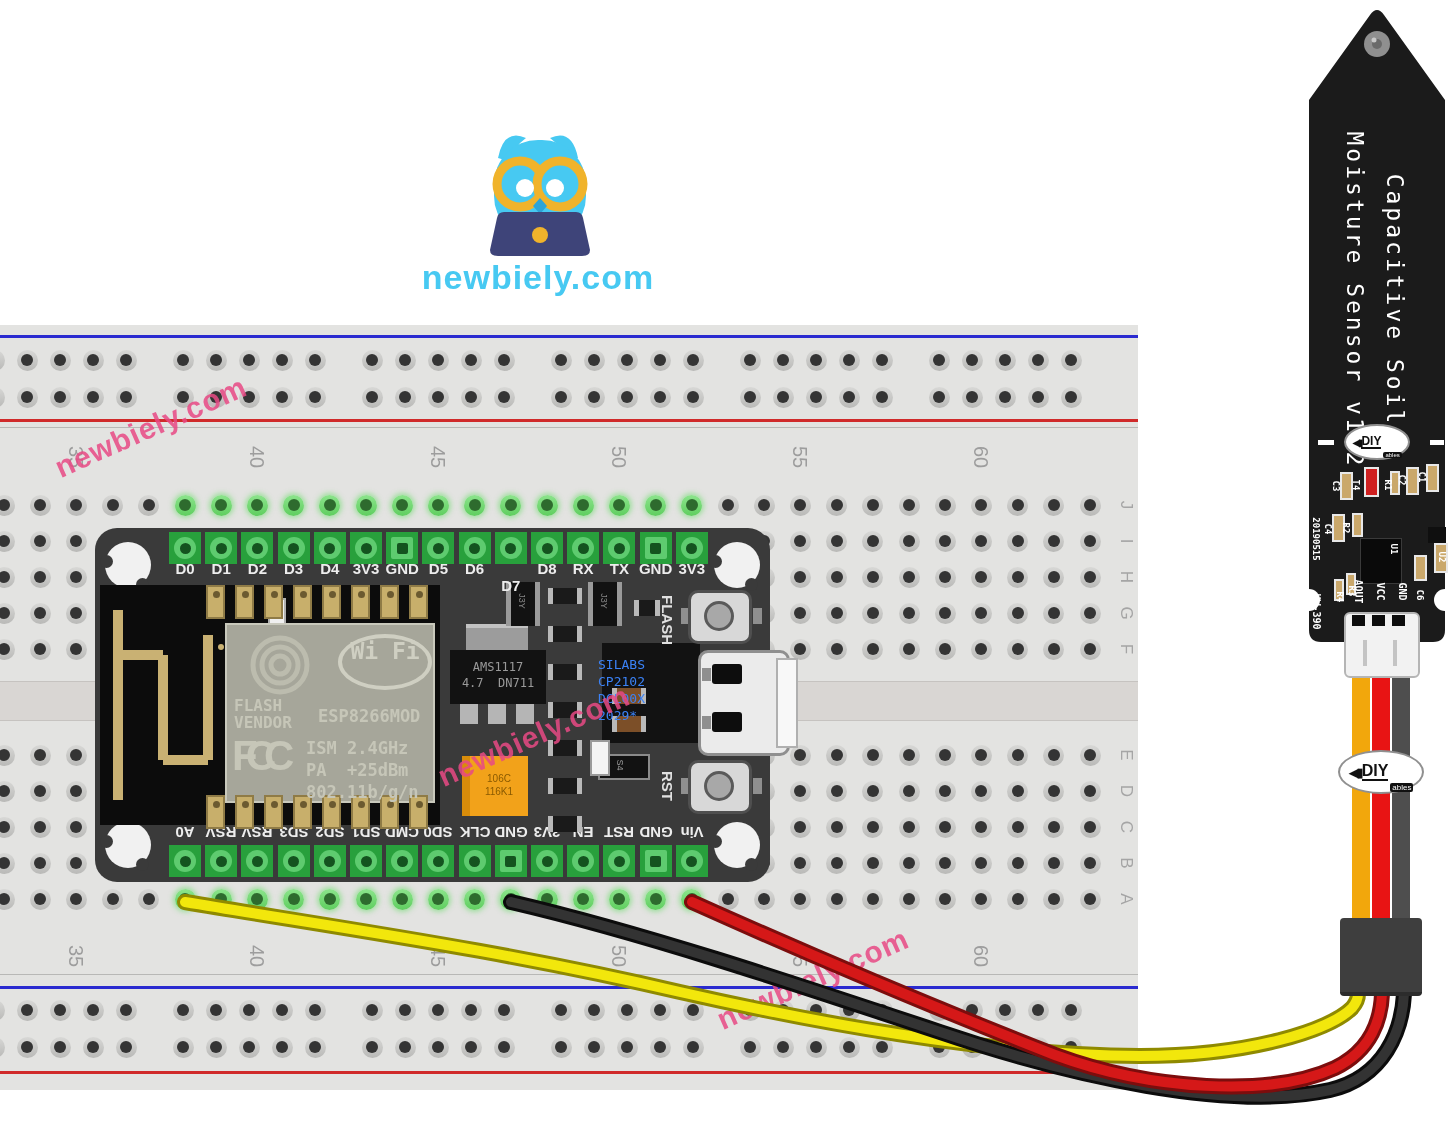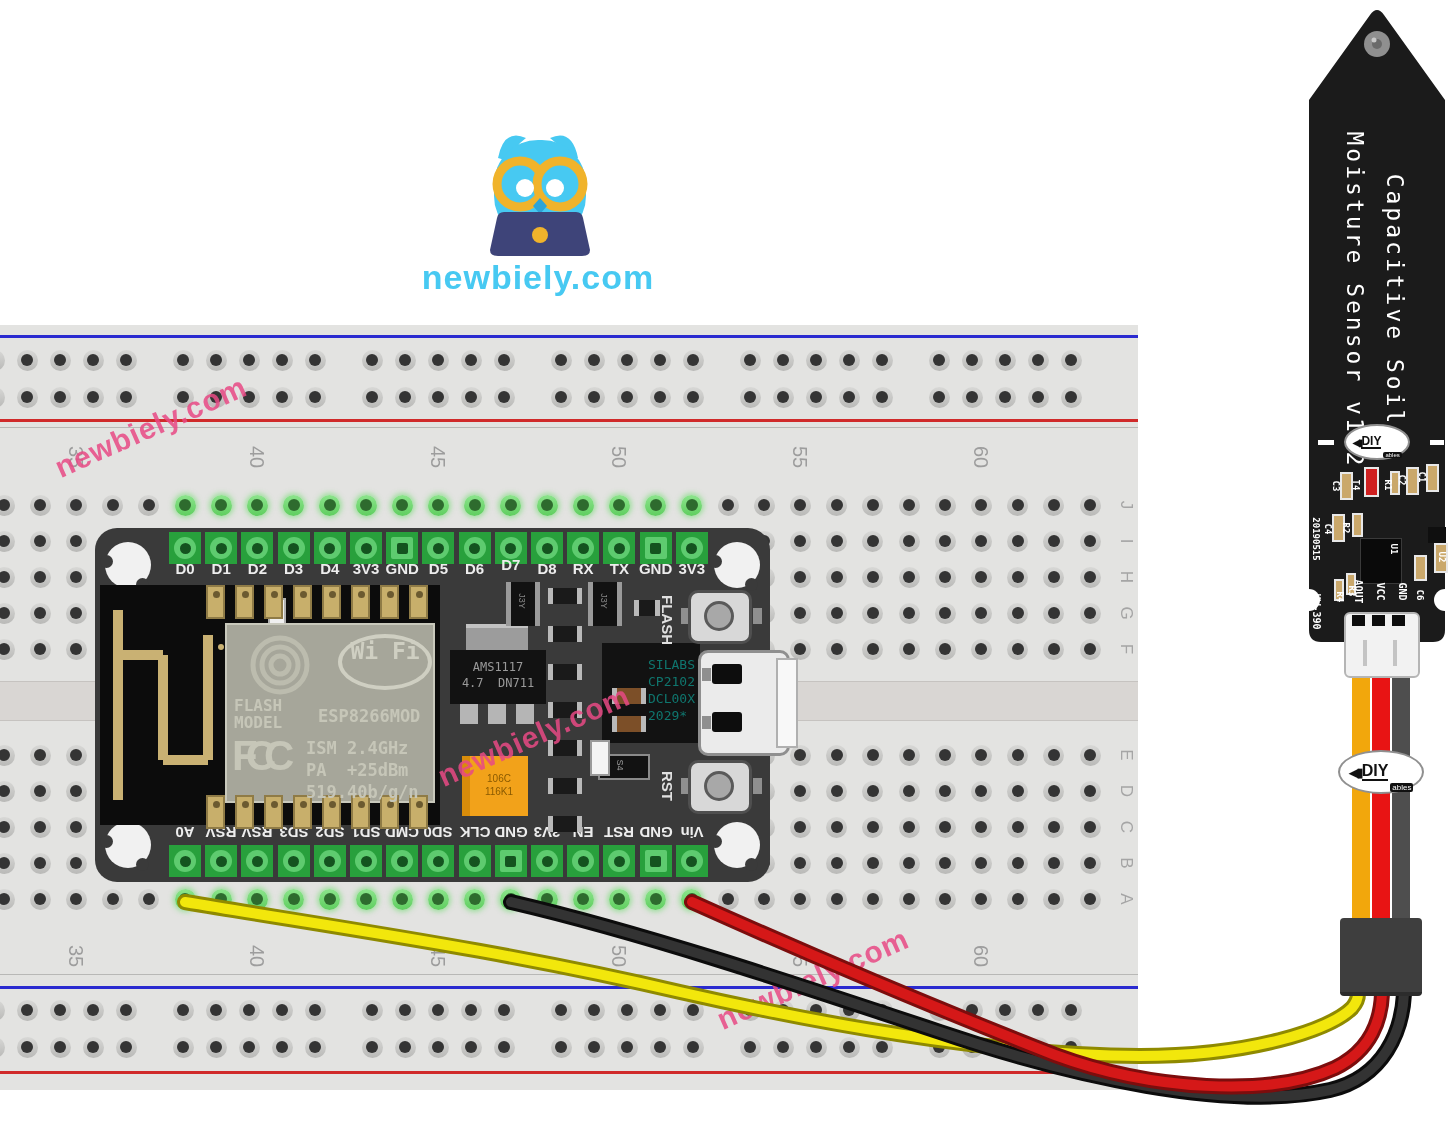--- a/index.html
+++ b/index.html
@@ -556,37 +556,37 @@
   </svg>
   <div class="abs" style="left:268px;top:598px;width:18px;height:46px;background:#f0f0f0;border:2px solid #b0b0b0;z-index:22"></div>
   <div id="shield"></div>
   <svg style="left:238px;top:632px;z-index:23" width="84" height="66" viewBox="0 0 84 66">
     <circle cx="42" cy="33" r="27" stroke="#bcbcae" stroke-width="5" fill="none"></circle>
     <circle cx="42" cy="33" r="18" stroke="#bcbcae" stroke-width="5" fill="none"></circle>
     <circle cx="42" cy="33" r="9" stroke="#bcbcae" stroke-width="5" fill="none"></circle>
   </svg>
   <div id="wifi-oval">Wi Fi</div>
   <div class="shield-txt" style="left:234px;top:696px;font-size:16px">FLASH</div>
-  <div class="shield-txt" style="left:234px;top:713px;font-size:16px">MODEL</div>
+  <div class="shield-txt" style="left:234px;top:713px;font-size:16px">VENDOR</div>
   <div class="shield-txt" style="left:318px;top:706px;font-size:17px">ESP8266MOD</div>
   <div id="fcc">FCC</div>
   <div class="shield-txt" style="left:306px;top:738px;font-size:17px">ISM 2.4GHz</div>
   <div class="shield-txt" style="left:306px;top:760px;font-size:17px">PA  +25dBm</div>
-  <div class="shield-txt" style="left:306px;top:782px;font-size:17px">519.40b/g/n</div>
+  <div class="shield-txt" style="left:306px;top:782px;font-size:17px">802.11b/g/n</div>
 
   <div class="abs" style="left:466px;top:624px;width:62px;height:26px;background:#9c9c9c;border-top:4px solid #c2c2c2;z-index:21"></div>
   <div class="chip" style="left:450px;top:650px;width:96px;height:54px"></div>
   <div class="chip-txt abs" style="left:452px;top:660px;width:92px;font-size:12px;z-index:23">AMS1117</div>
   <div class="chip-txt abs" style="left:452px;top:676px;width:92px;font-size:12px;z-index:23">4.7  DN711</div>
   <div class="leg" style="left:460px;top:704px;width:18px;height:20px"></div>
   <div class="leg" style="left:488px;top:704px;width:18px;height:20px"></div>
   <div class="leg" style="left:516px;top:704px;width:18px;height:20px"></div>
 
   <div class="chip" style="left:602px;top:643px;width:98px;height:100px"></div>
-  <div id="silabs-txt" class="abs" style="left:648px;top:656px;z-index:23;color:#0f766e;font:400 13px 'DejaVu Sans Mono',monospace;line-height:17px">
+  <div id="silabs-txt" class="abs" style="left:598px;top:656px;z-index:23;color:#3b82f6;font:400 13px 'DejaVu Sans Mono',monospace;line-height:17px">
     <div>SILABS</div>
     <div>CP2102</div>
     <div>DCL00X</div>
     <div>2029*</div>
   </div>
 
   <div class="abs" style="left:462px;top:756px;width:66px;height:60px;background:#f2a21a;border-left:8px solid #d88c0a;z-index:22"></div>
   <div class="abs" style="left:470px;top:772px;width:58px;text-align:center;color:#8a5a00;font-size:10px;line-height:13px;z-index:23">
     <div>106C</div>
     <div>116K1</div>
@@ -662,21 +662,21 @@
       <div class="pinlbl" style="left: 412.4px; top: 560px;">D5</div>
       <div class="pad" style="left: 458.6px; top: 532px;">
         <div class="ring"></div>
         <div class="core"></div>
       </div>
       <div class="pinlbl" style="left: 448.6px; top: 560px;">D6</div>
       <div class="pad" style="left: 494.8px; top: 532px;">
         <div class="ring"></div>
         <div class="core"></div>
       </div>
-      <div class="pinlbl" style="left: 484.8px; top: 556px;">D7</div>
+      <div class="pinlbl" style="left: 484.8px; top: 577px;">D7</div>
       <div class="pad" style="left: 531px; top: 532px;">
         <div class="ring"></div>
         <div class="core"></div>
       </div>
       <div class="pinlbl" style="left: 521px; top: 560px;">D8</div>
       <div class="pad" style="left: 567.2px; top: 532px;">
         <div class="ring"></div>
         <div class="core"></div>
       </div>
       <div class="pinlbl" style="left: 557.2px; top: 560px;">RX</div>

